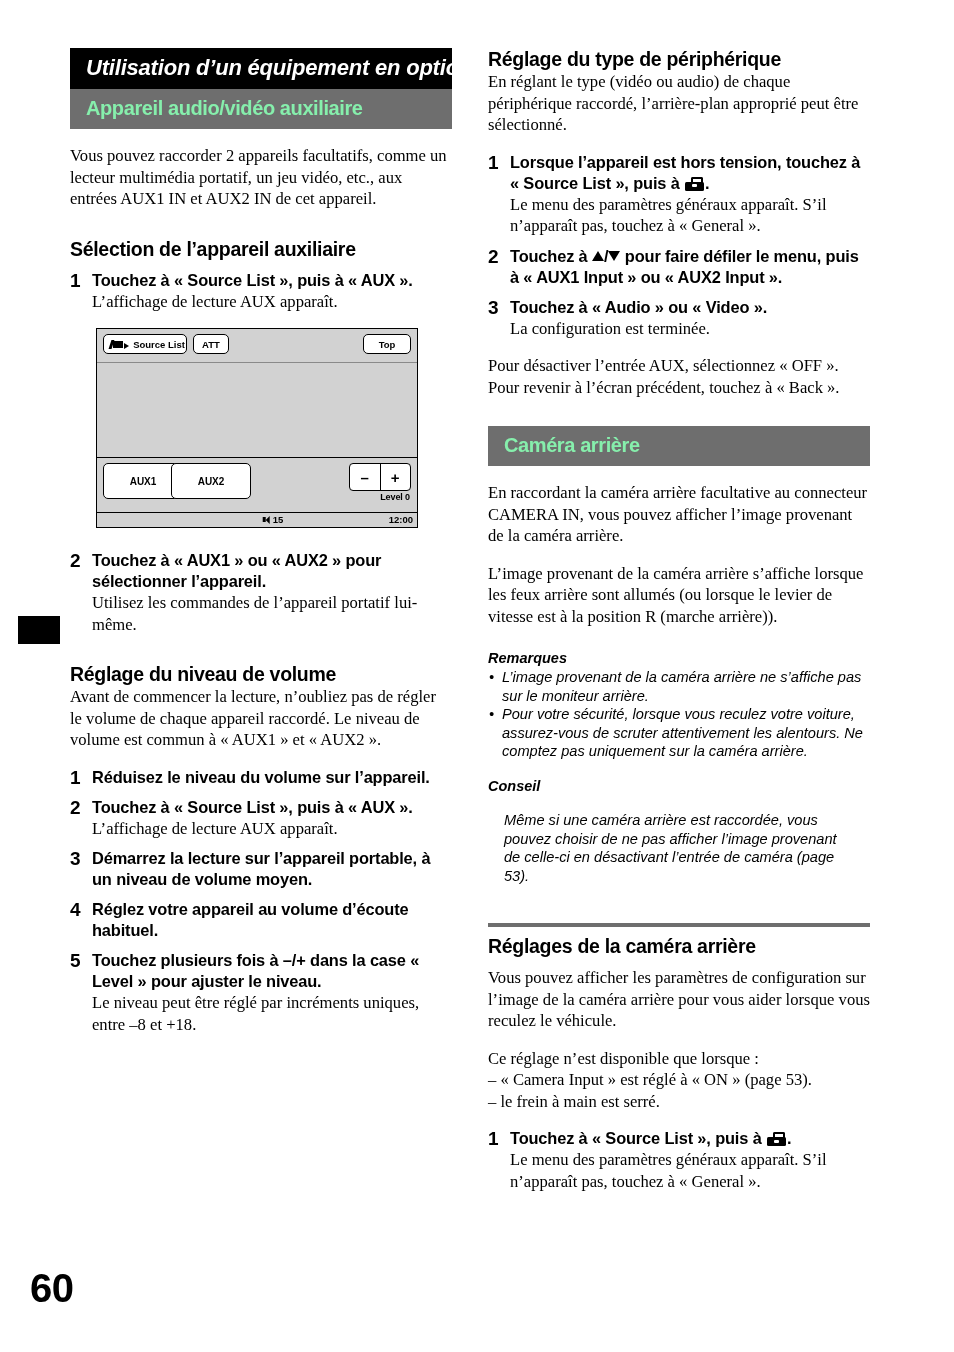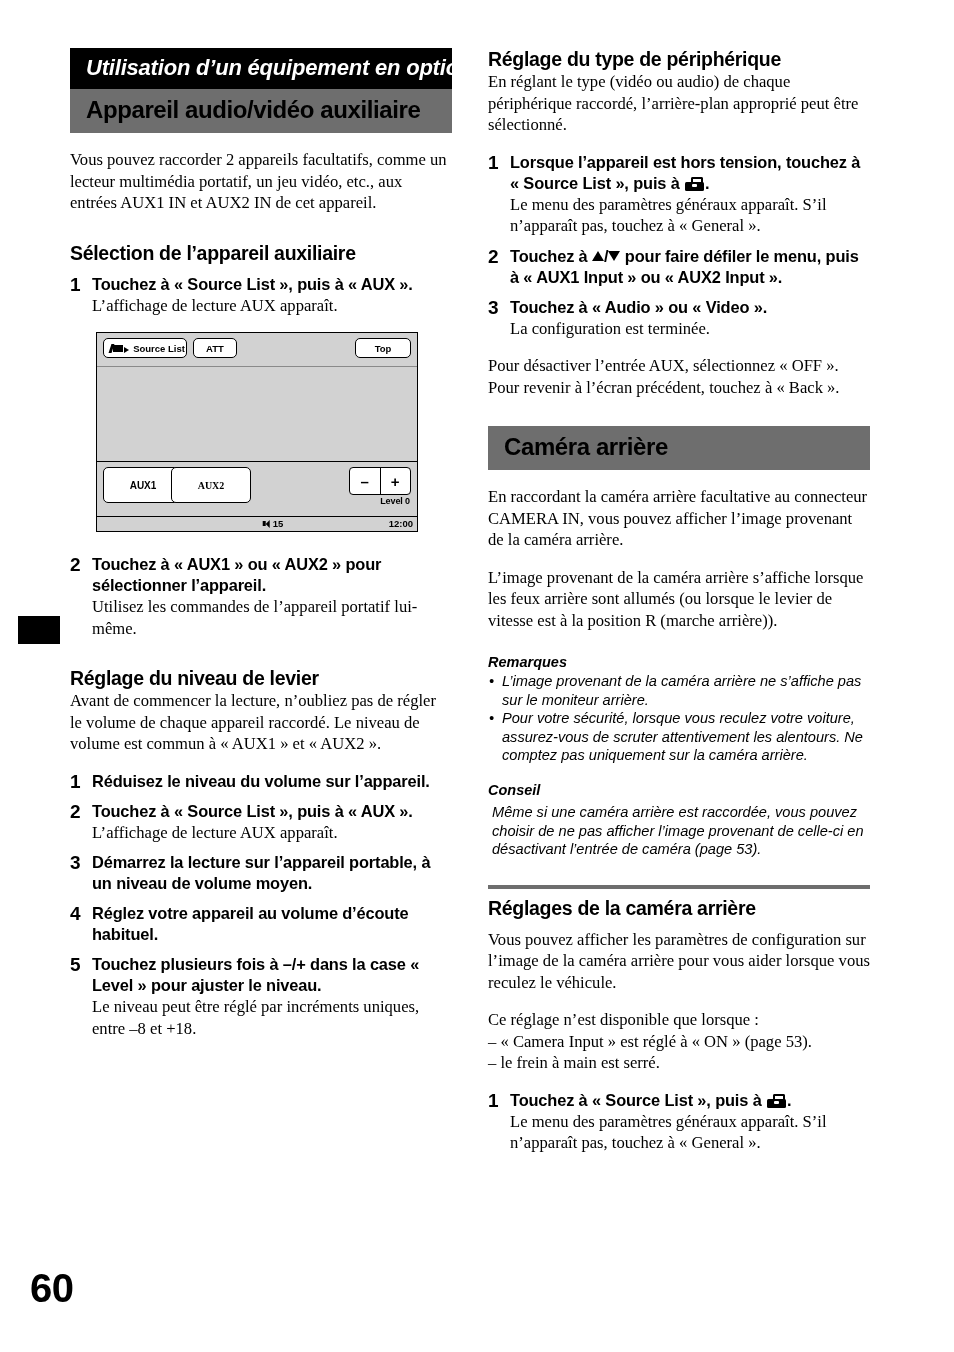--- a/index.html
+++ b/index.html
@@ -61,24 +61,24 @@
     font-weight: bold;
     font-style: italic;
     font-size: 22px;
     line-height: 1;
     padding: 9px 8px 10px 16px;
     letter-spacing: -0.2px;
     white-space: nowrap;
   }
   .banner-gray {
     background: #6e6e6e;
-    color: #000000;
-    font-family: "Liberation Sans", sans-serif;
-    font-weight: bold;
-    font-size: 24px;
+    color: #86efac;
+    font-family: "Liberation Sans", sans-serif;
+    font-weight: bold;
+    font-size: 20px;
     line-height: 1;
     padding: 9px 12px 11px 16px;
     letter-spacing: -0.4px;
     white-space: nowrap;
   }
 
   
   p.body {
     font-family: "Liberation Serif", serif;
     font-size: 16.6px;
@@ -213,21 +213,21 @@
     content: "\2022";
     position: absolute;
     left: 1px;
     top: 0;
   }
   p.tip {
     font-family: "Liberation Sans", sans-serif;
     font-style: italic;
     font-size: 14.6px;
     line-height: 18.6px;
-    margin: 4px;
+    margin: 16px;
   }
 
   
   .device {
     width: 322px;
     margin: 0 0 0 26px;
     border: 1.5px solid #000;
     background: #d2d2d2;
     box-sizing: border-box;
     font-family: "Liberation Sans", sans-serif;
@@ -250,25 +250,25 @@
     box-sizing: border-box;
   }
   .btn-source {
     left: 6px; top: 5px;
     width: 84px; height: 20px;
     padding-left: 4px;
     gap: 4px;
   }
   .btn-att {
     left: 96px; top: 5px;
-    width: 44px; height: 20px;
+    width: 36px; height: 20px;
   }
   .btn-top {
     right: 6px; top: 5px;
-    width: 56px; height: 20px;
+    width: 48px; height: 20px;
   }
   .ico-source {
     display: inline-block;
     position: relative;
     width: 20px; height: 9px;
     flex: 0 0 20px;
   }
   .ico-source .bar {
     position: absolute;
     left: 4px; top: 1px;
@@ -309,21 +309,21 @@
     border: 1.2px solid #000;
     border-radius: 5px;
     font-size: 10px;
     font-weight: bold;
     display: flex;
     align-items: center;
     justify-content: center;
     box-sizing: border-box;
   }
   .src-aux1 { left: 6px; }
-  .src-aux2 { left: 74px; font-family: Liberation Serif, serif; }
+  .src-aux2 { left: 74px; }
   .level-box {
     position: absolute;
     right: 6px; top: 5px;
     width: 62px; height: 28px;
     background: #ffffff;
     border: 1.2px solid #000;
     border-radius: 4px;
     display: flex;
     box-sizing: border-box;
   }
@@ -456,21 +456,21 @@
     <div class="gap-l"></div>
     <div class="step">
       <div class="step-num">2</div>
       <div class="step-body">
         <div class="step-title">Touchez à « AUX1 » ou « AUX2 » pour sélectionner l’appareil.</div>
         <div class="step-desc">Utilisez les commandes de l’appareil portatif lui-même.</div>
       </div>
     </div>
 
     <div class="gap-xl"></div>
-    <h2 class="sub">Réglage du niveau de levier</h2>
+    <h2 class="sub">Réglage du niveau de volume</h2>
     <p class="body">Avant de commencer la lecture, n’oubliez pas de régler le volume de chaque appareil raccordé. Le niveau de volume est commun à « AUX1 » et « AUX2 ».</p>
 
     <div class="gap-m"></div>
     <div class="step">
       <div class="step-num">1</div>
       <div class="step-body">
         <div class="step-title">Réduisez le niveau du volume sur l’appareil.</div>
       </div>
     </div>
     <div class="step">

